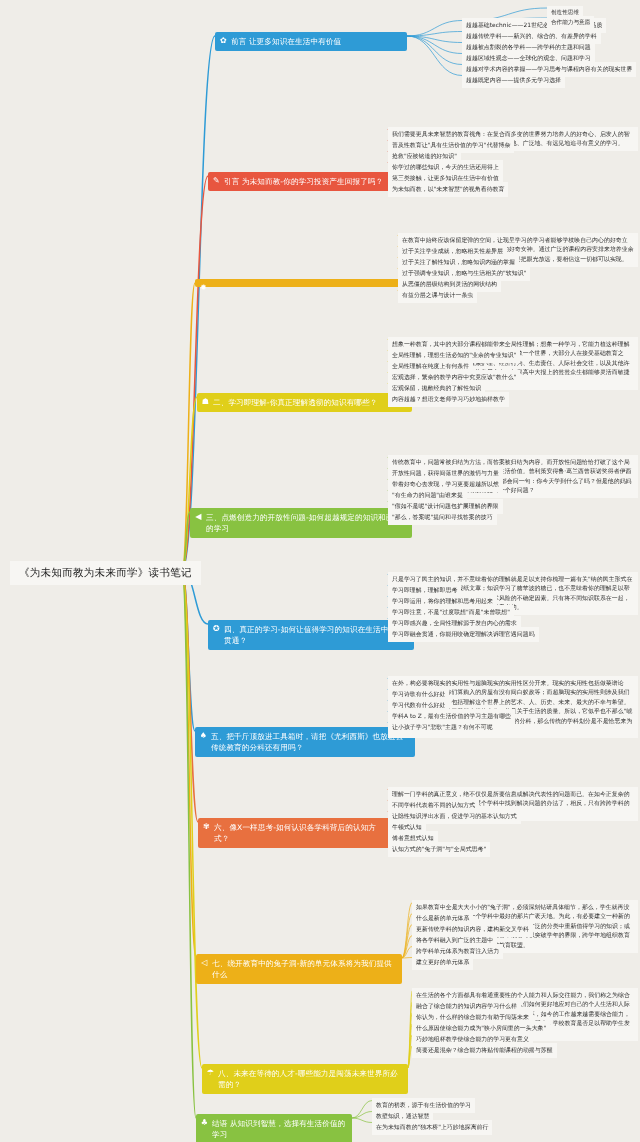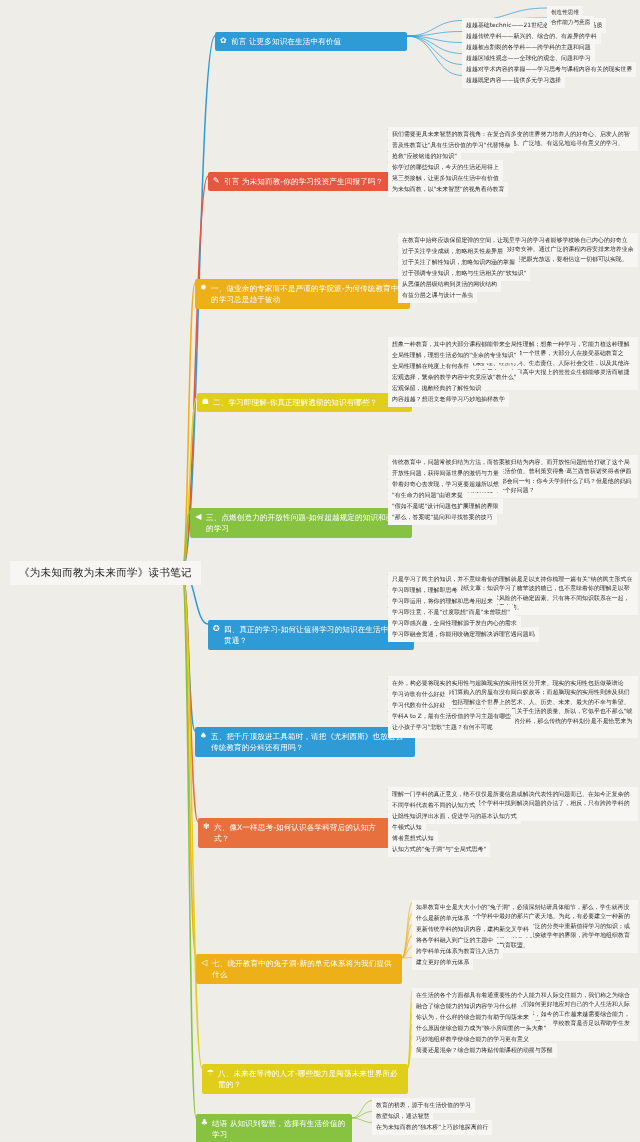--- a/index.html
+++ b/index.html
@@ -156,21 +156,21 @@
       <div class="leaf" style="left: 462px; top: 51px;"><span>超越区域性观念——全球化的观念、问题和学习</span></div>
       <div class="leaf" style="left: 462px; top: 62px;"><span>超越对学术内容的掌握——学习思考与课程内容有关的现实世界</span></div>
       <div class="leaf" style="left: 462px; top: 73px;"><span>超越既定内容——提供多元学习选择</span></div>
       <div class="branch" style="left: 208px; top: 172px; width: 198px; background: rgb(232, 86, 63);"><span class="bicon">✎</span><span>引言 为未知而教-你的学习投资产生回报了吗？</span></div>
       <div class="leaf para" style="left: 388px; top: 127px; width: 250px;"><span>我们需要更具未来智慧的教育视角：在复合而多变的世界努力培养人的好奇心、启发人的智慧、培话人的自主性和责任感，引导学生积极地、广泛地、有远见地追寻有意义的学习。</span></div>
       <div class="leaf" style="left: 388px; top: 138px;"><span>普及性教育让"具有生活价值的学习"代替博杂</span></div>
       <div class="leaf" style="left: 388px; top: 149px;"><span>抢救"应被铭道的好知识"</span></div>
       <div class="leaf" style="left: 388px; top: 160px;"><span>你学过的哪些知识，今天的生活还用得上</span></div>
       <div class="leaf" style="left: 388px; top: 171px;"><span>第三类接触，让更多知识在生活中有价值</span></div>
       <div class="leaf" style="left: 388px; top: 182px;"><span>为未知而教，以"未来智慧"的视角看待教育</span></div>
-      <div class="branch" style="left: 195px; top: 279px; width: 215px; background: rgb(237, 176, 24);"><span class="bicon">✹</span><span>一、做业余的专家而不是严谨的学院派-为何传统教育中的学习总是趋于被动</span></div>
+      <div class="branch" style="left: 195px; top: 279px; width: 215px; background: rgb(237, 176, 24);"><span class="bicon">✹</span></div>
       <div class="leaf para" style="left: 398px; top: 233px; width: 240px;"><span>在教育中始终应该保留定弹的空间，让现呈学习的学习者能够学枝唤自己内心的好奇立神，并且鼓励迫切的学习者去发现自己的好奇女神。通过广泛的课程内容安排来培养业余的专家，不要只是盯着学术知识的奥秘，而要把眼光放远，要相信这一切都可以实现。</span></div>
       <div class="leaf" style="left: 398px; top: 244px;"><span>过于关注学业成就，忽略相关性差异层</span></div>
       <div class="leaf" style="left: 398px; top: 255px;"><span>过于关注了解性知识，忽略知识内涵的掌握</span></div>
       <div class="leaf" style="left: 398px; top: 266px;"><span>过于强调专业知识，忽略与生活相关的"软知识"</span></div>
       <div class="leaf" style="left: 398px; top: 277px;"><span>从恶僵的层级结构到灵活的网状结构</span></div>
       <div class="leaf" style="left: 398px; top: 288px;"><span>有益分层之课与设计一条虫</span></div>
       <div class="branch" style="left: 197px; top: 393px; width: 215px; background: rgb(224, 207, 26);"><span class="bicon">☗</span><span>二、学习即理解-你真正理解透彻的知识有哪些？</span></div>
       <div class="leaf para" style="left: 388px; top: 337px; width: 250px;"><span>想象一种教育，其中的大部分课程都能带来全局性理解；想象一种学习，它能力植这种理解带来生命力，使其长存，并且支持终生学习；想象一个世界，大部分人在接受基础教育之后，对基本的政治活动、个人健康护理、经济行为、生态责任、人际社会交往，以及其他许多概念充满了浓厚的兴趣并以此为发展方向。如果高中大报上的芸芸众生都能够灵活而敏捷地处理问题，那么，我们的社会该多么不一样。</span></div>
       <div class="leaf" style="left: 388px; top: 348px;"><span>全局性理解，理想生活必知的"业余的专业知识"</span></div>
       <div class="leaf" style="left: 388px; top: 359px;"><span>全局性理解在纯度上有何条件</span></div>

